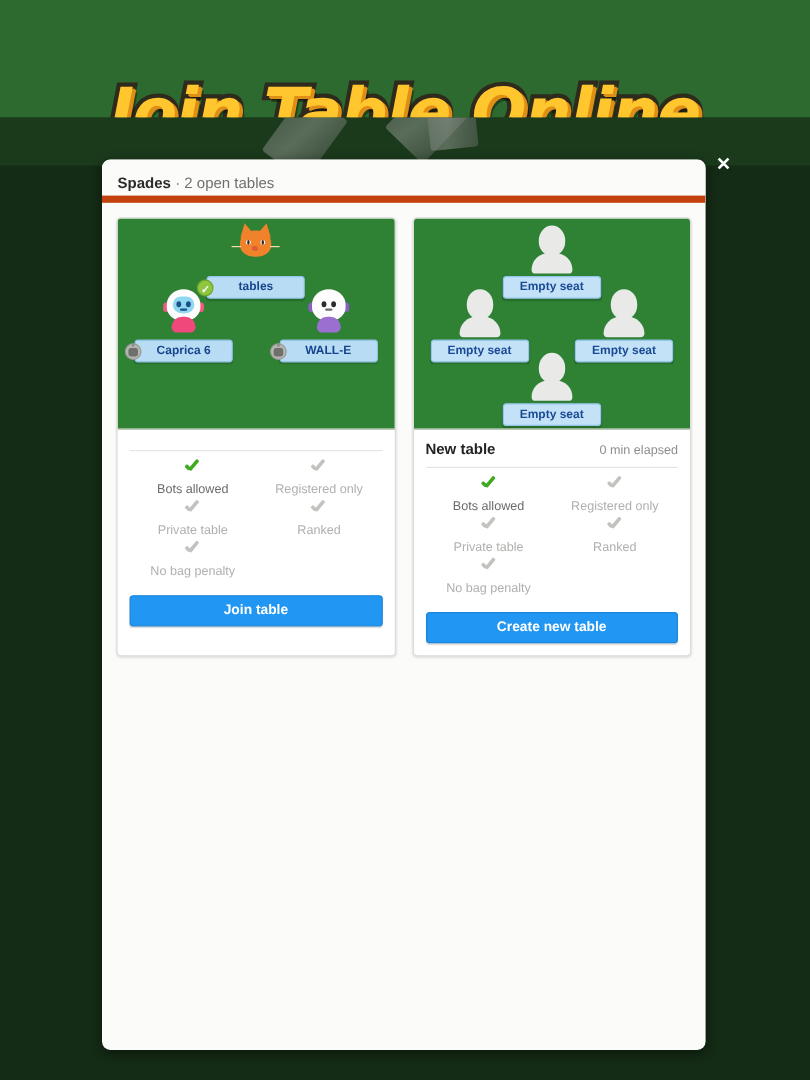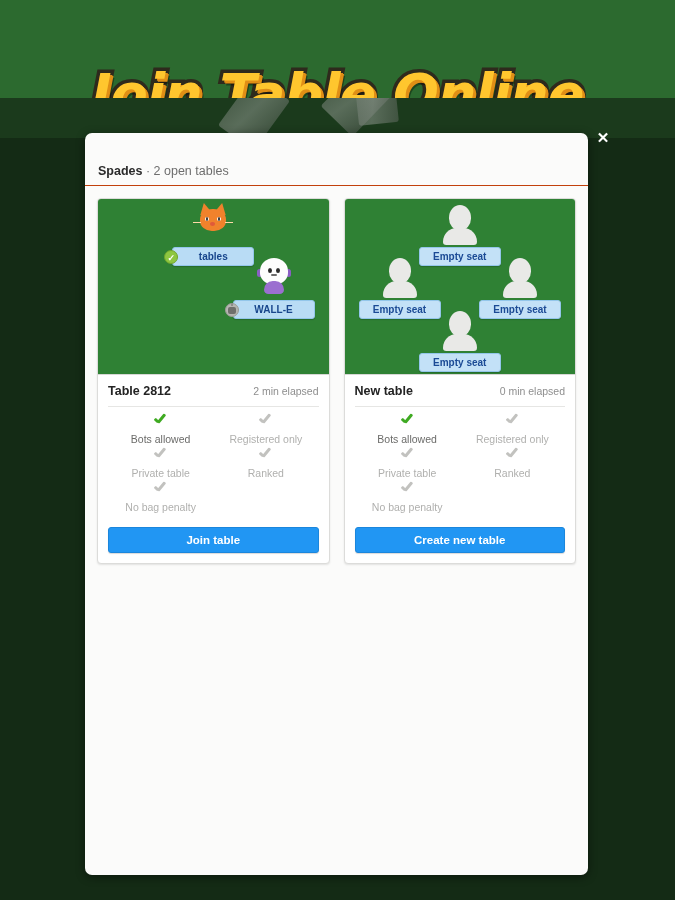--- a/index.html
+++ b/index.html
@@ -83,23 +83,22 @@
     height: 742px;
     background: #fbfbfa;
     border-radius: 7px;
     box-shadow: 0 2px 10px rgba(0,0,0,.45);
     overflow: hidden;
   }
 
   .dialog-header {
     height: 36px;
     padding: 11px 0 0 13px;
-    border-bottom: 1px solid #c2410c;
+    border-bottom: 6px solid #c2410c;
     background: #fbfbfa;
-    margin-top: 17px;
   }
   .dialog-header .hdr-title {
     font-size: 12.5px;
     font-weight: bold;
     color: #2b2b2b;
   }
   .dialog-header .hdr-sub {
     font-size: 12.5px;
     color: #6e6e6e;
     font-weight: normal;
@@ -308,20 +307,42 @@
                 <div class="cat-wh r"></div>
               <div class="cat-nose"></div>
             </div>
           </div>
           <div class="name-pill">
             <span class="badge verified">✓</span>
             <span>tables</span>
           </div>
         </div>
 
+        <div class="seat west">
+          <div class="avatar">
+            <div class="rb">
+              <div class="rb-ear l" style="background:#f05a7e;"></div>
+              <div class="rb-ear r" style="background:#f05a7e;"></div>
+              <div class="rb-head"></div>
+              <div class="rb-face" style="background:#8fd8ef;">
+                <div class="rb-eye l" style="background:#1c4f8c;"></div>
+                <div class="rb-eye r" style="background:#1c4f8c;"></div>
+                <div class="rb-mouth" style="background:#1c4f8c;"></div>
+              </div>
+              <div class="rb-body" style="background:#f0487b;"></div>
+            </div>
+          </div>
+          <div class="name-pill">
+            <span class="badge bot">
+                <i class="bot-ant"></i>
+                <i class="bot-face"></i>
+              </span>
+            <span>Caprica 6</span>
+          </div>
+        </div>
 
         <div class="seat east">
           <div class="avatar">
             <div class="rb">
               <div class="rb-ear l" style="background:#8a5fc4;"></div>
               <div class="rb-ear r" style="background:#8a5fc4;"></div>
               <div class="rb-head"></div>
               <div class="rb-face" style="background:#fdfdfd;">
                 <div class="rb-eye l" style="background:#2b2b2b;"></div>
                 <div class="rb-eye r" style="background:#2b2b2b;"></div>
@@ -336,24 +357,20 @@
                 <i class="bot-face"></i>
               </span>
             <span>WALL-E</span>
           </div>
         </div>
 
 
       </div>
 
       <div class="card-info">
-        <div class="info-top">
-          <span class="info-title">Table 2812</span>
-          <span class="info-elapsed">2 min elapsed</span>
-        </div>
         <div class="info-divider"></div>
         <div class="features">
           <div class="feat-col">
             <div class="feat on">
               <span class="check on"></span>
               <span>Bots allowed</span>
             </div>
             <div class="feat">
               <span class="check"></span>
               <span>Private table</span>

